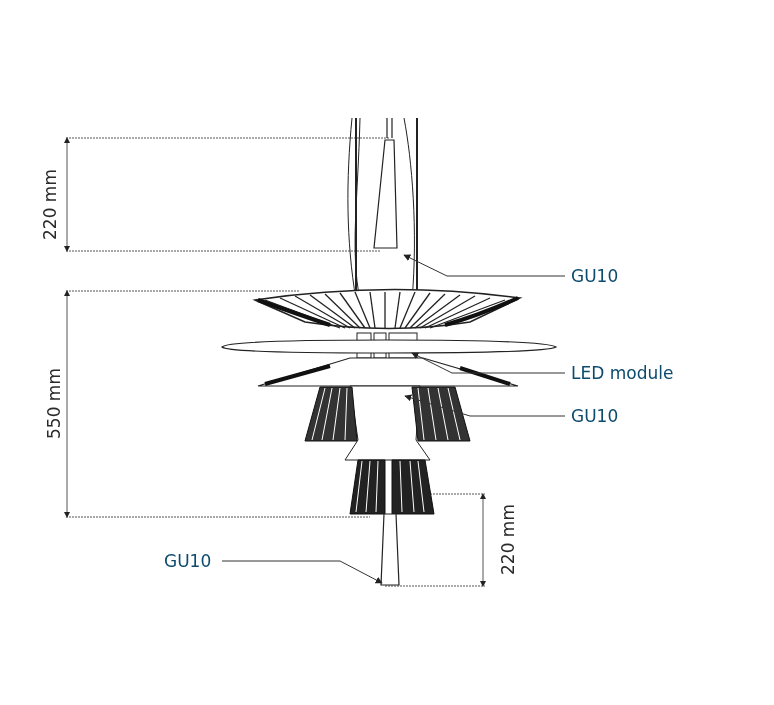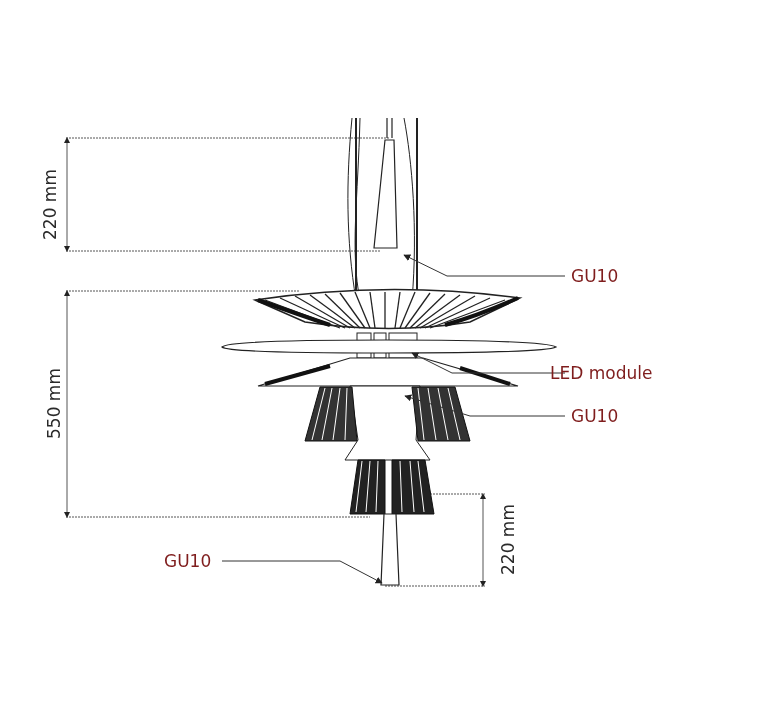--- a/index.html
+++ b/index.html
@@ -1,18 +1,18 @@
 <!DOCTYPE html>
 <html><head>
 <meta charset="utf-8">
 <style>
   html, body { margin: 0; padding: 0; background: #ffffff; }
   body { width: 774px; height: 705px; position: relative; overflow: hidden; font-family: "DejaVu Sans", sans-serif; }
   #canvas { position: absolute; left: 0; top: 0; width: 774px; height: 705px; }
-  .lbl { position: absolute; font-size: 17px; color: #7f1d1d; white-space: nowrap; line-height: 1; }
+  .lbl { position: absolute; font-size: 17px; color: #0c4a6e; white-space: nowrap; line-height: 1; }
   .vlbl { position: absolute; font-size: 17px; color: #2a2a2a; white-space: nowrap; line-height: 1; transform: rotate(-90deg); transform-origin: center center; }
 </style>
 </head>
 <body>
 
 <svg id="canvas" viewBox="0 0 774 705" xmlns="http://www.w3.org/2000/svg">
   <defs>
     <marker id="arr" viewBox="0 0 10 10" refX="5" refY="5" markerWidth="6" markerHeight="6" orient="auto-start-reverse">
       <path d="M0,0 L10,5 L0,10 z" fill="#222"></path>
     </marker>
@@ -135,15 +135,15 @@
     <polyline points="565,416 470,416 405,396" marker-end="url(#ptr)"></polyline>
     <polyline points="222,561 340,561 382,583" marker-end="url(#ptr)"></polyline>
   </g>
 </svg>
 
 <div class="vlbl" style="left:15px; top:196px;">220 mm</div>
 <div class="vlbl" style="left:19px; top:395px;">550 mm</div>
 <div class="vlbl" style="left:473px; top:531px;">220 mm</div>
 
 <div class="lbl" style="left:571px; top:268px;">GU10</div>
-<div class="lbl" style="left:550px; top:365px;">LED module</div>
+<div class="lbl" style="left:571px; top:365px;">LED module</div>
 <div class="lbl" style="left:571px; top:408px;">GU10</div>
 <div class="lbl" style="left:164px; top:553px;">GU10</div>
 
 </body></html>

